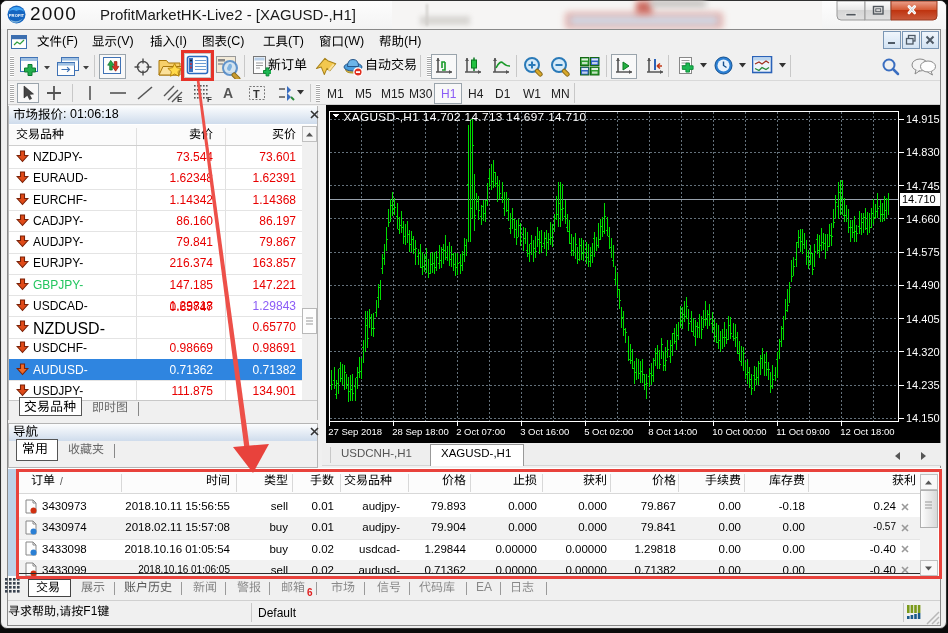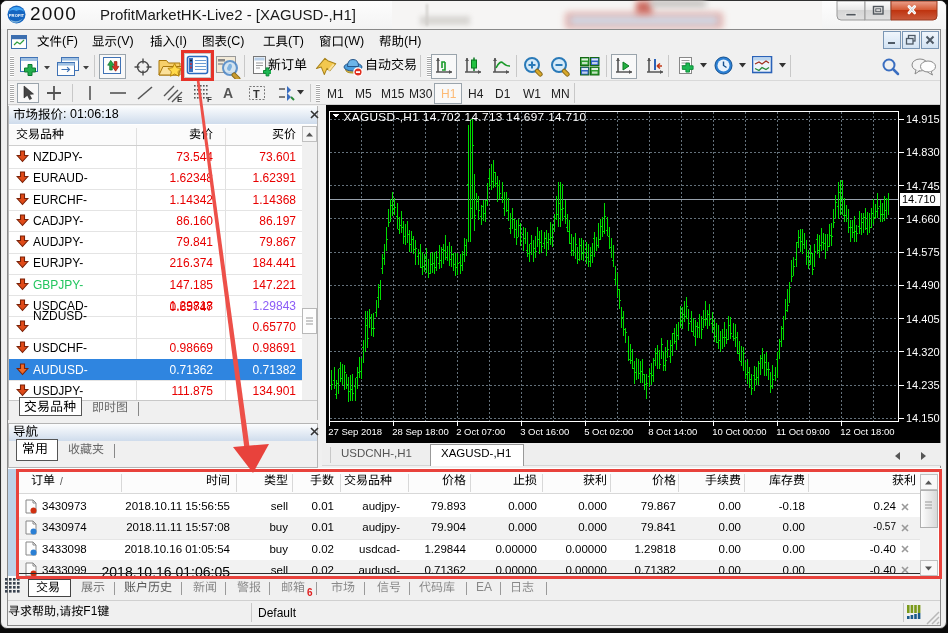--- a/index.html
+++ b/index.html
@@ -427,21 +427,21 @@
 <svg class="abs" style="left:296px;top:89px" width="10" height="8">
     <path d="M1 1 l7 0 -3.5 4.5 z" fill="#333"></path>
   </svg>
 <div class="vsep" style="left:310px;top:84px;height:18px"></div>
 <div class="grip" style="left:316px;top:84px;height:18px"></div>
 <div class="pressed" style="left:434px;top:83px;width:28px;height:21px"></div>
 <div class="abs" style="left:327px;top:87px;font-size:12px;color:#222">M1</div>
 <div class="abs" style="left:355px;top:87px;font-size:12px;color:#222">M5</div>
 <div class="abs" style="left:381px;top:87px;font-size:12px;color:#222">M15</div>
 <div class="abs" style="left:409px;top:87px;font-size:12px;color:#222">M30</div>
-<div class="abs" style="left:441px;top:87px;font-size:12px;color:#fdba74">H1</div>
+<div class="abs" style="left:441px;top:87px;font-size:12px;color:#8b5cf6">H1</div>
 <div class="abs" style="left:468px;top:87px;font-size:12px;color:#222">H4</div>
 <div class="abs" style="left:495px;top:87px;font-size:12px;color:#222">D1</div>
 <div class="abs" style="left:523px;top:87px;font-size:12px;color:#222">W1</div>
 <div class="abs" style="left:551px;top:87px;font-size:12px;color:#222">MN</div>
 <div class="vsep" style="left:574px;top:83px;height:20px"></div>
 <div class="abs" style="left:8px;top:106px;width:310px;height:314px;background:#fff;border:1px solid #b5b5b5"></div>
 <div class="abs" style="left:9px;top:106px;width:308px;height:18px;background:linear-gradient(180deg,#fcfdfe,#cfdcec)"></div>
 <svg style="position:absolute;left:13.0px;top:108.0px;overflow:visible" width="108" height="19">
     <use href="#g5E02" transform="translate(0.0,10.75) scale(0.01250,-0.01250)" fill="#000"></use>
     <use href="#g573A" transform="translate(12.5,10.75) scale(0.01250,-0.01250)" fill="#000"></use>
@@ -514,40 +514,40 @@
   </svg>
 <div class="abs" style="left:33px;top:235.0px;font-size:12px;color:#000">AUDJPY-</div>
 <div class="abs" style="left:213px;top:235.0px;font-size:12px;color:#e80000;transform:translateX(-100%)">79.841</div>
 <div class="abs" style="left:296px;top:235.0px;font-size:12px;color:#e80000;transform:translateX(-100%)">79.867</div>
 <div class="abs" style="left:9px;top:273.8px;width:293px;height:1px;background:#e4e4e4"></div>
 <svg class="abs" style="left:16px;top:256px" width="14" height="13">
     <path d="M4.5 1 L8.5 1 L8.5 5.5 L11.8 5.5 L6.5 11.5 L1.2 5.5 L4.5 5.5 Z" fill="#e04a18" stroke="#7a2208" stroke-width="1.1"></path>
   </svg>
 <div class="abs" style="left:33px;top:256.2px;font-size:12px;color:#000">EURJPY-</div>
 <div class="abs" style="left:213px;top:256.2px;font-size:12px;color:#e80000;transform:translateX(-100%)">216.374</div>
-<div class="abs" style="left:296px;top:256.2px;font-size:12px;color:#e80000;transform:translateX(-100%)">184.441</div>
+<div class="abs" style="left:296px;top:256.2px;font-size:12px;color:#e80000;transform:translateX(-100%)">163.857</div>
 <div class="abs" style="left:9px;top:295.0px;width:293px;height:1px;background:#e4e4e4"></div>
 <svg class="abs" style="left:16px;top:278px" width="14" height="13">
     <path d="M4.5 1 L8.5 1 L8.5 5.5 L11.8 5.5 L6.5 11.5 L1.2 5.5 L4.5 5.5 Z" fill="#e04a18" stroke="#7a2208" stroke-width="1.1"></path>
   </svg>
 <div class="abs" style="left:33px;top:277.5px;font-size:12px;color:#22c55e">GBPJPY-</div>
 <div class="abs" style="left:213px;top:277.5px;font-size:12px;color:#e80000;transform:translateX(-100%)">147.185</div>
 <div class="abs" style="left:296px;top:277.5px;font-size:12px;color:#e80000;transform:translateX(-100%)">147.221</div>
 <div class="abs" style="left:9px;top:316.2px;width:293px;height:1px;background:#e4e4e4"></div>
 <svg class="abs" style="left:16px;top:299px" width="14" height="13">
     <path d="M4.5 1 L8.5 1 L8.5 5.5 L11.8 5.5 L6.5 11.5 L1.2 5.5 L4.5 5.5 Z" fill="#e04a18" stroke="#7a2208" stroke-width="1.1"></path>
   </svg>
 <div class="abs" style="left:33px;top:298.8px;font-size:12px;color:#000">USDCAD-</div>
 <div class="abs" style="left:213px;top:298.8px;font-size:12px;color:#e80000;transform:translateX(-100%)">1.29818</div>
 <div class="abs" style="left:296px;top:298.8px;font-size:12px;color:#8b5cf6;transform:translateX(-100%)">1.29843</div>
 <div class="abs" style="left:9px;top:337.5px;width:293px;height:1px;background:#e4e4e4"></div>
 <svg class="abs" style="left:16px;top:320px" width="14" height="13">
     <path d="M4.5 1 L8.5 1 L8.5 5.5 L11.8 5.5 L6.5 11.5 L1.2 5.5 L4.5 5.5 Z" fill="#e04a18" stroke="#7a2208" stroke-width="1.1"></path>
   </svg>
-<div class="abs" style="left:33px;top:309px;font-size:12px;color:#000">NZDUSD-</div>
+<div class="abs" style="left:33px;top:320.0px;font-size:16px;color:#000">NZDUSD-</div>
 <div class="abs" style="left:213px;top:300px;font-size:12px;color:#e80000;transform:translateX(-100%)">0.65747</div>
 <div class="abs" style="left:296px;top:320.0px;font-size:12px;color:#e80000;transform:translateX(-100%)">0.65770</div>
 <div class="abs" style="left:9px;top:358.8px;width:293px;height:1px;background:#e4e4e4"></div>
 <svg class="abs" style="left:16px;top:341px" width="14" height="13">
     <path d="M4.5 1 L8.5 1 L8.5 5.5 L11.8 5.5 L6.5 11.5 L1.2 5.5 L4.5 5.5 Z" fill="#e04a18" stroke="#7a2208" stroke-width="1.1"></path>
   </svg>
 <div class="abs" style="left:33px;top:341.2px;font-size:12px;color:#000">USDCHF-</div>
 <div class="abs" style="left:213px;top:341.2px;font-size:12px;color:#e80000;transform:translateX(-100%)">0.98669</div>
 <div class="abs" style="left:296px;top:341.2px;font-size:12px;color:#e80000;transform:translateX(-100%)">0.98691</div>
 <div class="abs" style="left:9px;top:359.0px;width:293px;height:21px;background:#2f85e0"></div>
@@ -781,21 +781,21 @@
     <path d="M2 2 l6 6 M8 2 l-6 6" stroke="#999" stroke-width="1.6"></path>
   </svg>
 <div class="abs" style="left:17px;top:517.3px;width:906px;height:21.3px;background:#f2f2f2"></div>
 <div class="abs" style="left:17px;top:538.6px;width:906px;height:1px;background:#e6e6e6"></div>
 <svg class="abs" style="left:24px;top:520px" width="14" height="16">
     <path d="M2 1 h7 l3 3 v10 h-10 z" fill="#fdfdfd" stroke="#888"></path>
     <path d="M9 1 l0 3 3 0" fill="none" stroke="#888"></path>
     <circle cx="9.5" cy="11.5" r="3" fill="#2a7fd4"></circle>
   </svg>
 <div class="abs" style="left:42px;top:521.3px;font-size:11.5px;color:#000">3430974</div>
-<div class="abs" style="left:230px;top:521.3px;font-size:11.5px;color:#000;transform:translateX(-100%)">2018.11.11 15:57:08</div>
+<div class="abs" style="left:230px;top:521.3px;font-size:11.5px;color:#000;transform:translateX(-100%)">2018.02.11 15:57:08</div>
 <div class="abs" style="left:288px;top:521.3px;font-size:11.5px;color:#000;transform:translateX(-100%)">buy</div>
 <div class="abs" style="left:334px;top:521.3px;font-size:11.5px;color:#000;transform:translateX(-100%)">0.01</div>
 <div class="abs" style="left:400px;top:521.3px;font-size:11.5px;color:#000;transform:translateX(-100%)">audjpy-</div>
 <div class="abs" style="left:466px;top:521.3px;font-size:11.5px;color:#000;transform:translateX(-100%)">79.904</div>
 <div class="abs" style="left:537px;top:521.3px;font-size:11.5px;color:#000;transform:translateX(-100%)">0.000</div>
 <div class="abs" style="left:607px;top:521.3px;font-size:11.5px;color:#000;transform:translateX(-100%)">0.000</div>
 <div class="abs" style="left:676px;top:521.3px;font-size:11.5px;color:#000;transform:translateX(-100%)">79.841</div>
 <div class="abs" style="left:741px;top:521.3px;font-size:11.5px;color:#000;transform:translateX(-100%)">0.00</div>
 <div class="abs" style="left:805px;top:521.3px;font-size:11.5px;color:#000;transform:translateX(-100%)">0.00</div>
 <div class="abs" style="left:896px;top:521.3px;font-size:10px;color:#000;transform:translateX(-100%)">-0.57</div>
@@ -824,21 +824,21 @@
     <path d="M2 2 l6 6 M8 2 l-6 6" stroke="#999" stroke-width="1.6"></path>
   </svg>
 <div class="abs" style="left:17px;top:559.9px;width:906px;height:21.3px;background:#f2f2f2"></div>
 <div class="abs" style="left:17px;top:581.2px;width:906px;height:1px;background:#e6e6e6"></div>
 <svg class="abs" style="left:24px;top:562px" width="14" height="16">
     <path d="M2 1 h7 l3 3 v10 h-10 z" fill="#fdfdfd" stroke="#888"></path>
     <path d="M9 1 l0 3 3 0" fill="none" stroke="#888"></path>
     <circle cx="9.5" cy="11.5" r="3" fill="#d03010"></circle>
   </svg>
 <div class="abs" style="left:42px;top:563.9px;font-size:11.5px;color:#000">3433099</div>
-<div class="abs" style="left:230px;top:563.9px;font-size:14px;color:#000;transform:translateX(-100%)">2018.10.16 01:06:05</div>
+<div class="abs" style="left:230px;top:563.9px;font-size:10px;color:#000;transform:translateX(-100%)">2018.10.16 01:06:05</div>
 <div class="abs" style="left:288px;top:563.9px;font-size:11.5px;color:#000;transform:translateX(-100%)">sell</div>
 <div class="abs" style="left:334px;top:563.9px;font-size:11.5px;color:#000;transform:translateX(-100%)">0.02</div>
 <div class="abs" style="left:400px;top:563.9px;font-size:11.5px;color:#000;transform:translateX(-100%)">audusd-</div>
 <div class="abs" style="left:466px;top:563.9px;font-size:11.5px;color:#000;transform:translateX(-100%)">0.71362</div>
 <div class="abs" style="left:537px;top:563.9px;font-size:11.5px;color:#000;transform:translateX(-100%)">0.00000</div>
 <div class="abs" style="left:607px;top:563.9px;font-size:11.5px;color:#000;transform:translateX(-100%)">0.00000</div>
 <div class="abs" style="left:676px;top:563.9px;font-size:11.5px;color:#000;transform:translateX(-100%)">0.71382</div>
 <div class="abs" style="left:741px;top:563.9px;font-size:11.5px;color:#000;transform:translateX(-100%)">0.00</div>
 <div class="abs" style="left:805px;top:563.9px;font-size:11.5px;color:#000;transform:translateX(-100%)">0.00</div>
 <div class="abs" style="left:896px;top:563.9px;font-size:11.5px;color:#000;transform:translateX(-100%)">-0.40</div>

